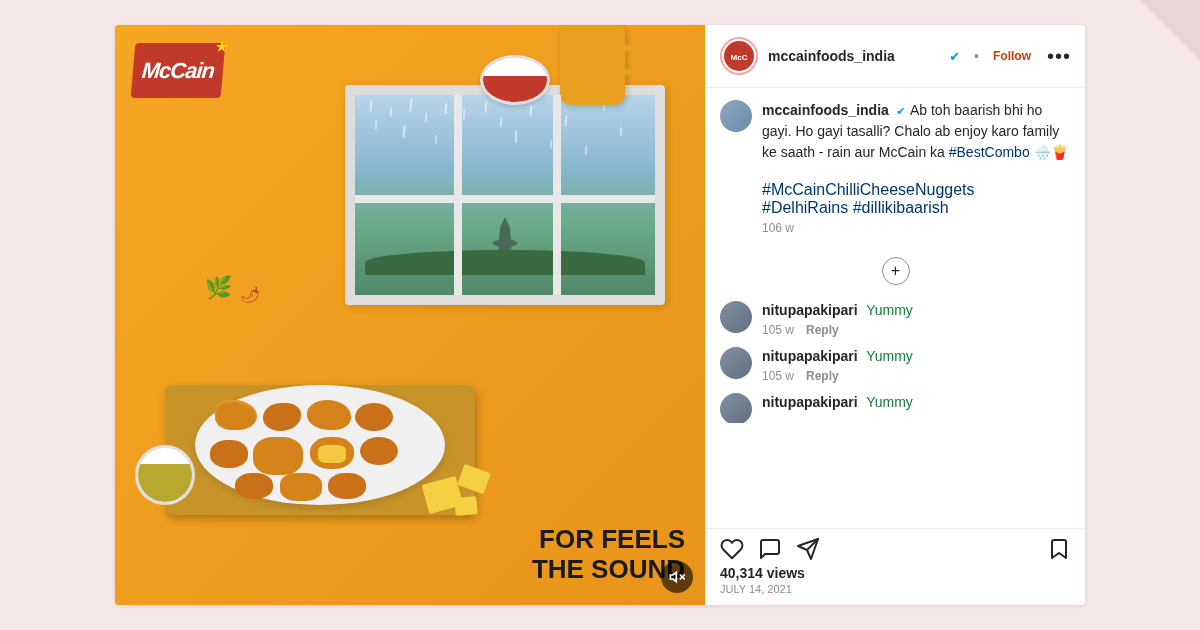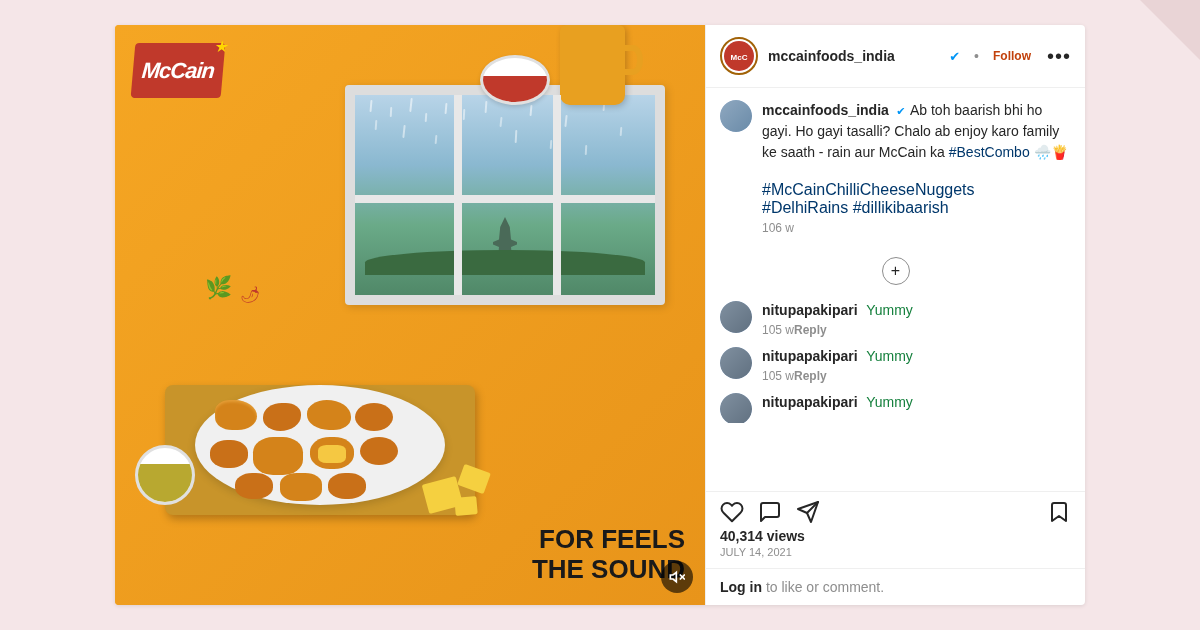--- a/index.html
+++ b/index.html
@@ -210,21 +210,21 @@
       display: flex;
       align-items: center;
       padding: 12px 14px;
       border-bottom: 1px solid #efefef;
       gap: 10px;
     }
     .avatar-wrapper {
       width: 38px;
       height: 38px;
       border-radius: 50%;
-      border: 2px solid #a16207;
+      border: 2px solid #fca5a5;
       padding: 2px;
       flex-shrink: 0;
     }
     .avatar-circle {
       width: 100%;
       height: 100%;
       border-radius: 50%;
       background: #c0392b;
       display: flex;
       align-items: center;
@@ -308,20 +308,21 @@
     }
     .comment-text {
       font-size: 14px;
       color: #15803d;
       display: inline;
       margin-left: 4px;
     }
     .comment-meta {
       display: flex;
       align-items: center;
+      gap: 12px;
       margin-top: 4px;
     }
     .comment-time {
       font-size: 12px;
       color: #8e8e8e;
     }
     .reply-btn {
       font-size: 12px;
       color: #8e8e8e;
       font-weight: 600;
@@ -642,19 +643,15 @@
           <button class="action-icon-btn bookmark">
             <svg width="24" height="24" viewBox="0 0 24 24" fill="none" stroke="#262626" stroke-width="2" stroke-linecap="round" stroke-linejoin="round">
               <path d="M19 21l-7-5-7 5V5a2 2 0 0 1 2-2h10a2 2 0 0 1 2 2z"></path>
             </svg>
           </button>
         </div>
         <div class="views-count">40,314 views</div>
         <div class="post-date">JULY 14, 2021</div>
       </div>
 
-      <div class="login-bar">
-        <a class="login-link">Log in</a>
-        <span> to like or comment.</span>
-      </div>
     </div>
   </div>
 </div>
 
 </body></html>

